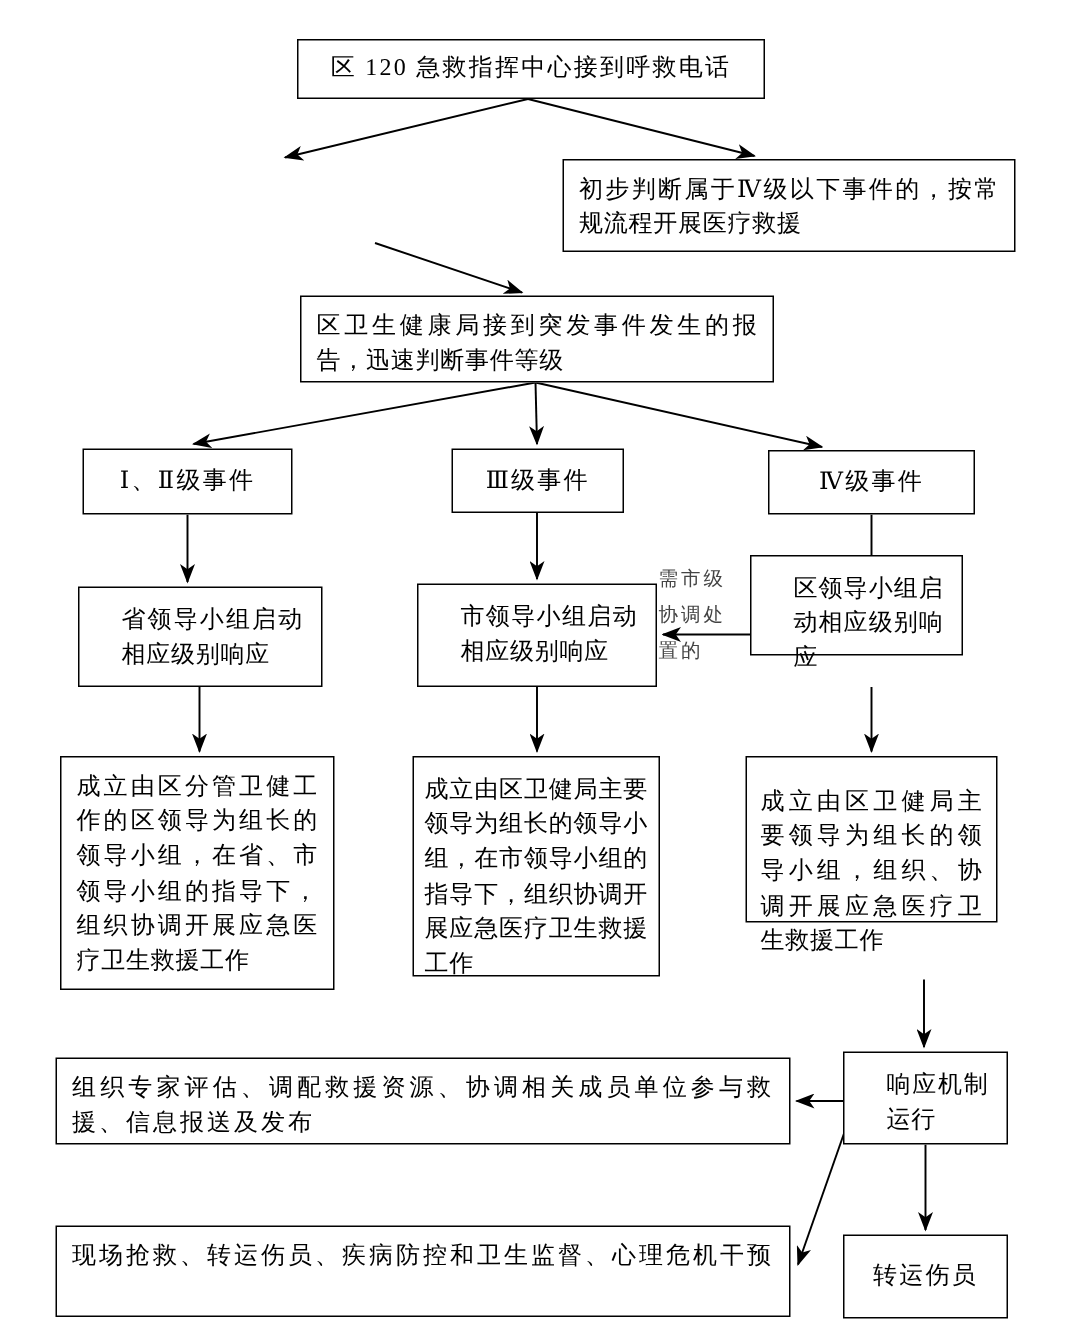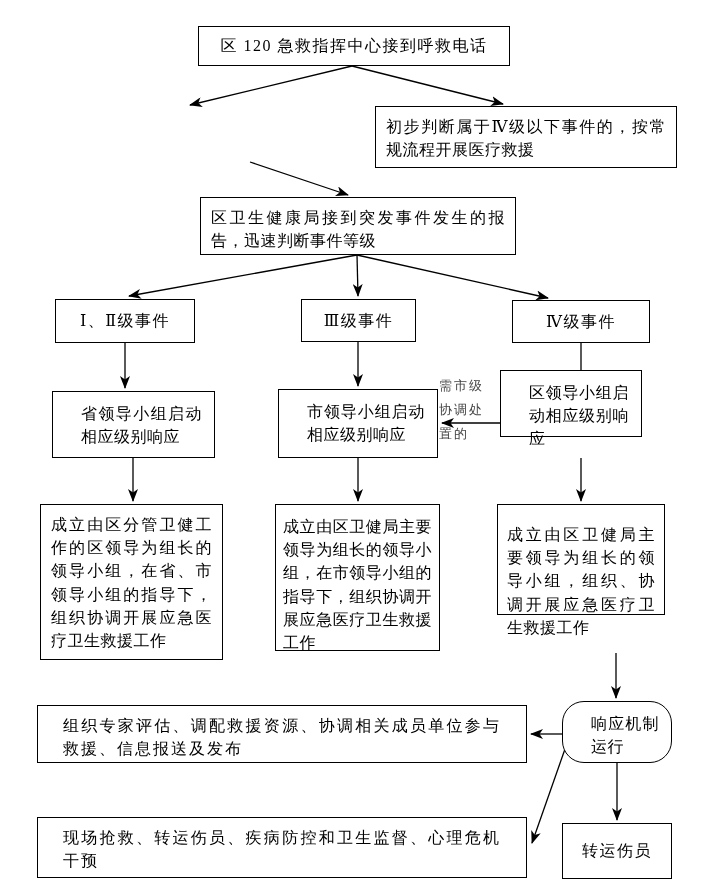--- a/index.html
+++ b/index.html
@@ -25,21 +25,21 @@
     text-align:center;letter-spacing:1.5px;white-space:nowrap;
   }
   .para{ 
     padding:8px 10px;
     text-align:justify;
     text-justify:inter-character;
     letter-spacing:0.5px;
   }
   .pad-mid{padding:10px 12px 8px 28px;}
   .pad-deep{padding:18px 9px 8px 9px;}
-  .wide{padding:8px 25px;letter-spacing:2px;}
+  .wide{padding:8px 10px;letter-spacing:2px;}
   .edge-label{
     position:absolute;
     left:439px;top:374px;width:56px;
     font-size:13px;line-height:1.85;letter-spacing:2px;
     color:#444;
   }
 </style>
 </head>
 <body>
 
@@ -92,21 +92,21 @@
   <div class="node para pad-mid" style="left:500px;top:370px;width:142px;height:67px;">区领导小组启动相应级别响应</div>
 
   <div class="edge-label">需市级协调处置的</div>
 
   <div class="node para" style="left:40px;top:504px;width:183px;height:156px;">成立由区分管卫健工作的区领导为组长的领导小组，在省、市领导小组的指导下，组织协调开展应急医疗卫生救援工作</div>
 
   <div class="node para" style="left:275px;top:504px;width:165px;height:147px;padding:10px 7px;">成立由区卫健局主要领导为组长的领导小组，在市领导小组的指导下，组织协调开展应急医疗卫生救援工作</div>
 
   <div class="node para pad-deep" style="left:497px;top:504px;width:168px;height:111px;">成立由区卫健局主要领导为组长的领导小组，组织、协调开展应急医疗卫生救援工作</div>
 
-  <div class="node para pad-mid" style="left:562px;top:701px;width:110px;height:62px;border-radius:22px;">响应机制运行</div>
+  <div class="node para pad-mid" style="left:562px;top:701px;width:110px;height:62px;">响应机制运行</div>
 
   <div class="node para wide" style="left:37px;top:705px;width:490px;height:58px;">组织专家评估、调配救援资源、协调相关成员单位参与救援、信息报送及发布</div>
 
   <div class="node para wide" style="left:37px;top:817px;width:490px;height:61px;">现场抢救、转运伤员、疾病防控和卫生监督、心理危机干预</div>
 
   <div class="node c" style="left:562px;top:823px;width:110px;height:56px;">转运伤员</div>
 
 </div>
 
 </body></html>

